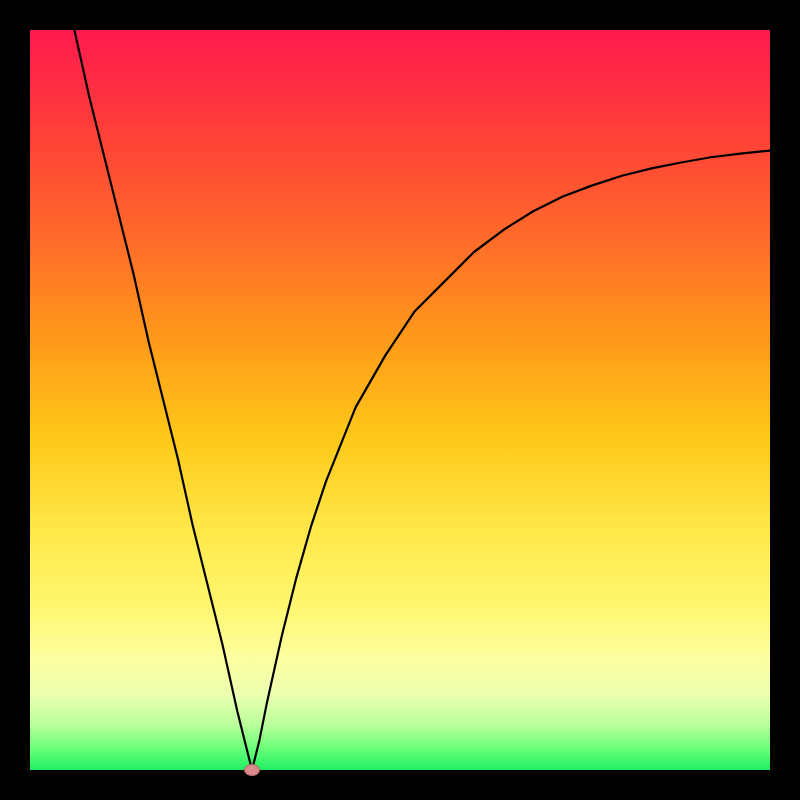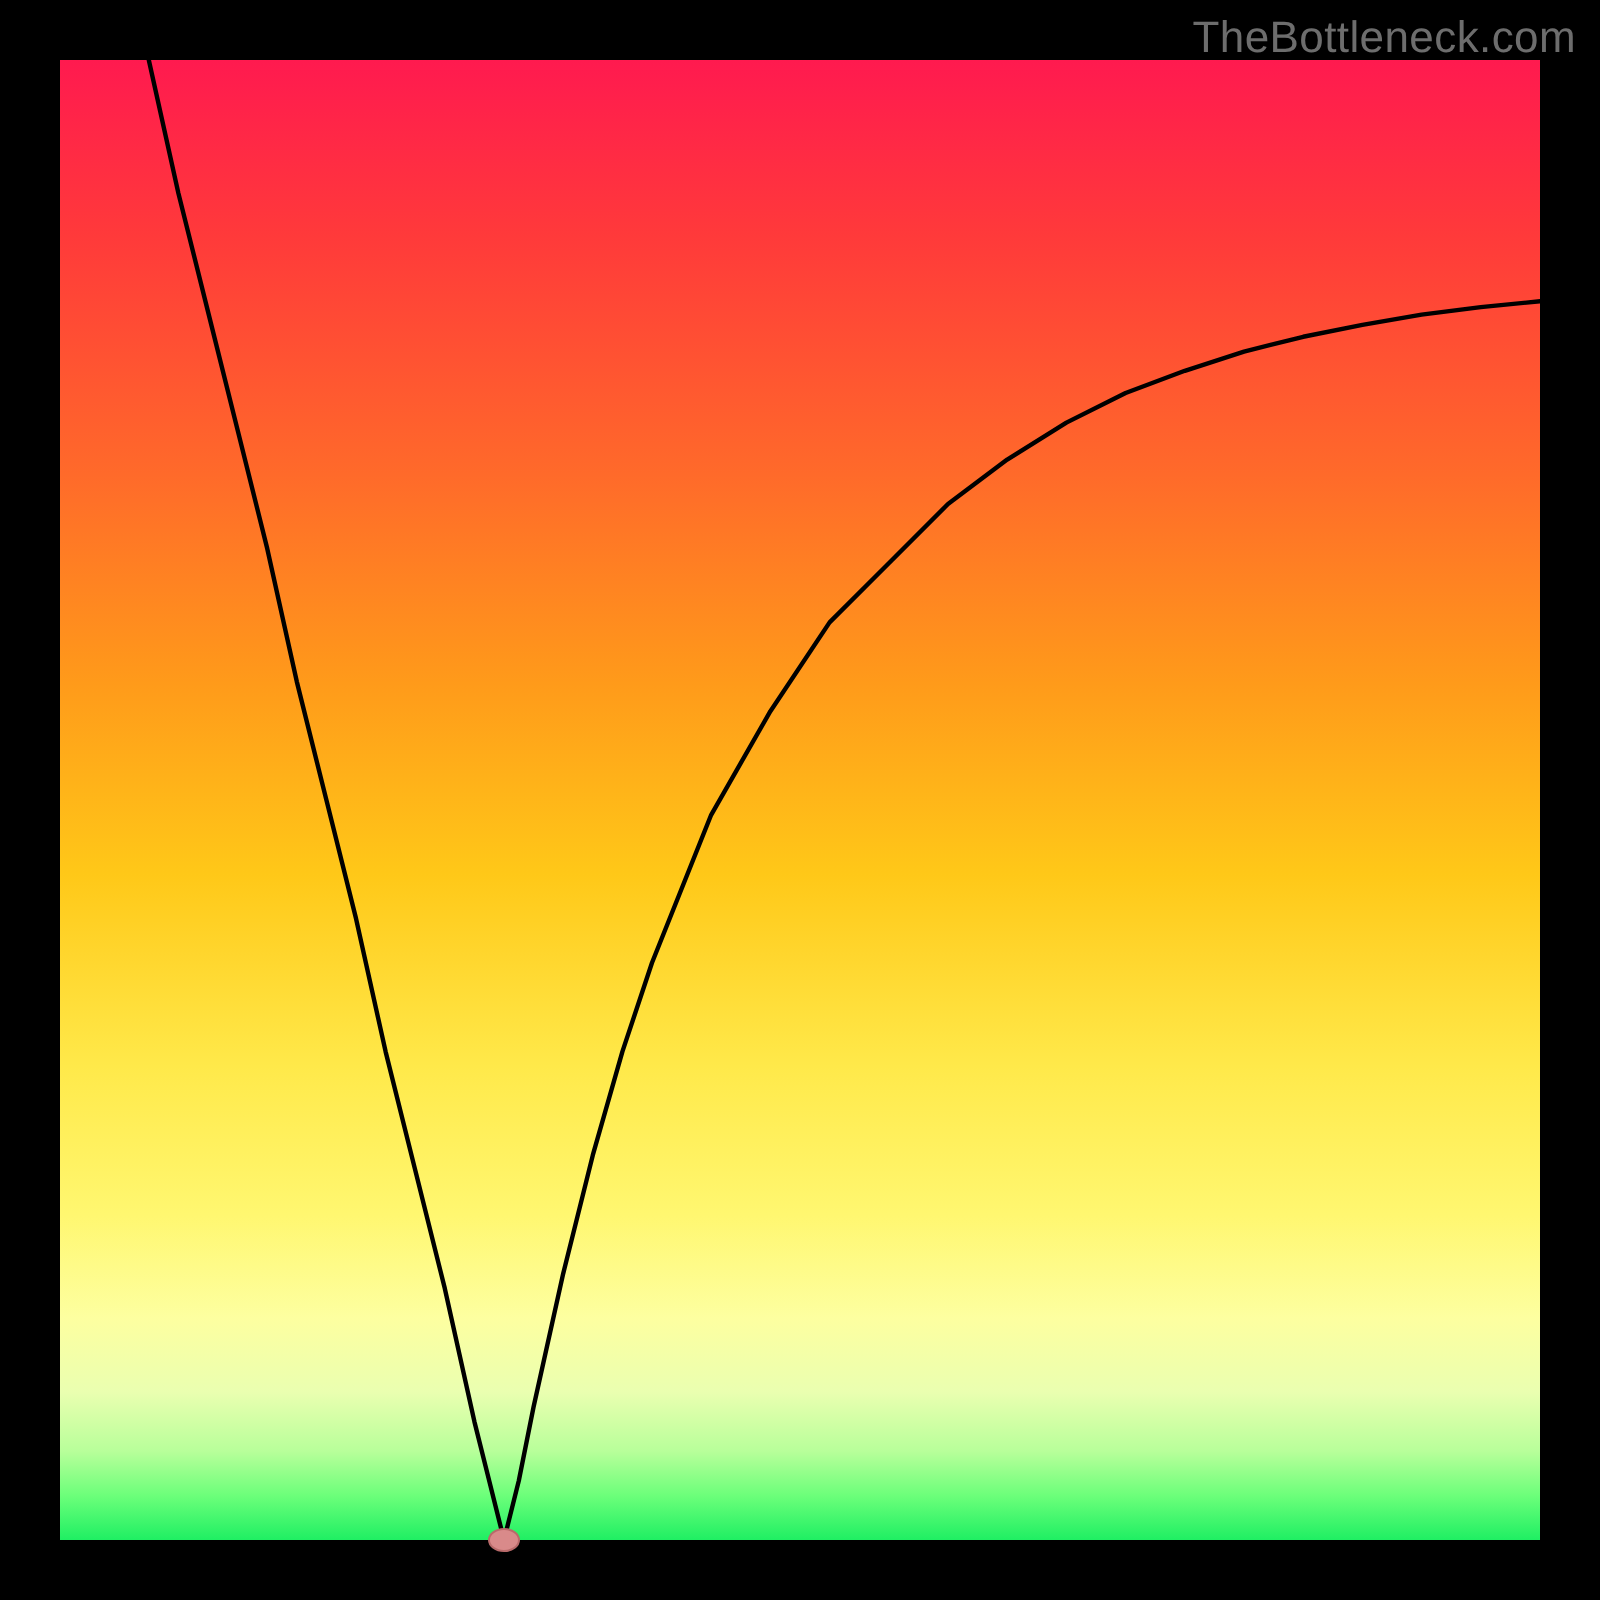--- a/index.html
+++ b/index.html
@@ -78,14 +78,13 @@
 </head>
 <body>
 
 <div class="frame">
   <div class="plot-area">
     <svg class="curve-svg" viewBox="0 0 740 740" preserveAspectRatio="none">
       <path id="curve-path" class="curve-path" d="M44.40 0.00 L59.20 66.60 L74.00 125.80 L88.80 185.00 L103.60 244.20 L118.40 310.80 L133.20 370.00 L148.00 429.20 L162.80 495.80 L177.60 555.00 L192.40 614.20 L207.20 680.80 L214.60 710.40 L222.00 740.00 L229.40 710.40 L236.80 673.40 L251.60 606.80 L266.40 547.60 L281.20 495.80 L296.00 451.40 L325.60 377.40 L355.20 325.60 L384.80 281.20 L414.40 251.60 L444.00 222.00 L473.60 199.80 L503.20 181.30 L532.80 166.50 L562.40 155.40 L592.00 145.78 L621.60 138.38 L651.20 132.46 L680.80 127.28 L710.40 123.58 L740.00 120.62"></path>
     </svg>
     <div id="min-marker" class="marker" style="left: 222px; top: 740px;"></div>
   </div>
-  <div class="watermark">TheBottleneck.com</div>
 </div>
 
 </body></html>

